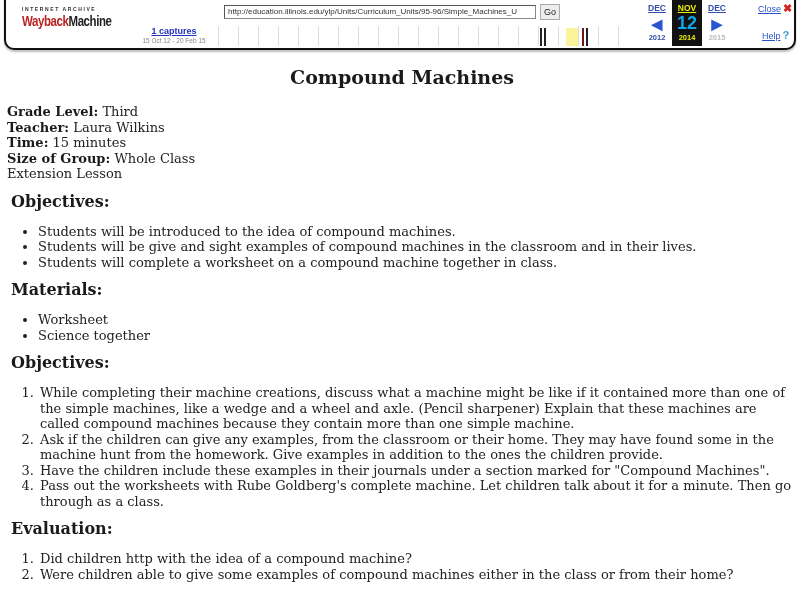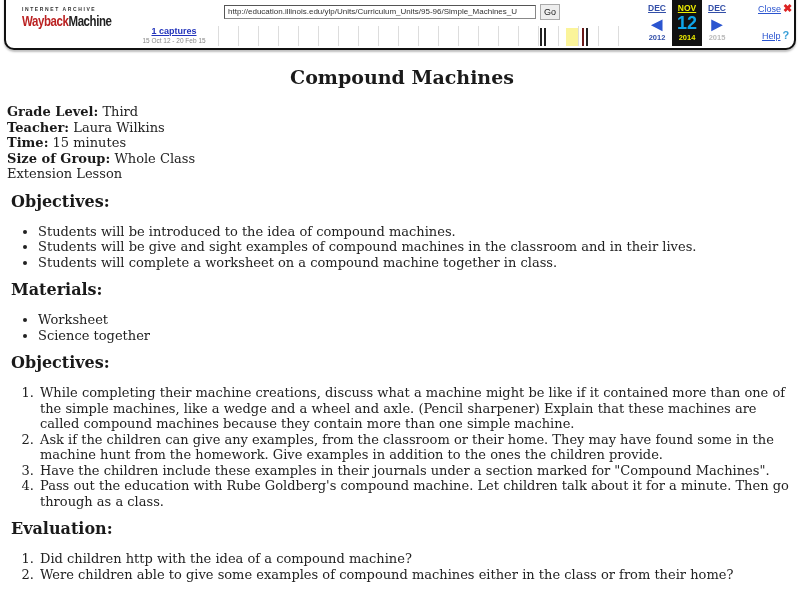--- a/index.html
+++ b/index.html
@@ -180,21 +180,21 @@
   <ul>
     <li>Worksheet</li>
     <li>Science together</li>
   </ul>
 
   <h2>Objectives:</h2>
   <ol>
     <li>While completing their machine creations, discuss what a machine might be like if it contained more than one of the simple machines, like a wedge and a wheel and axle. (Pencil sharpener) Explain that these machines are called compound machines because they contain more than one simple machine.</li>
     <li>Ask if the children can give any examples, from the classroom or their home. They may have found some in the machine hunt from the homework. Give examples in addition to the ones the children provide.</li>
     <li>Have the children include these examples in their journals under a section marked for "Compound Machines".</li>
-    <li>Pass out the education with Rube Goldberg's compound machine. Let children talk about it for a minute. Then go through as a class.</li>
+    <li>Pass out the worksheets with Rube Goldberg's complete machine. Let children talk about it for a minute. Then go through as a class.</li>
   </ol>
 
   <h2>Evaluation:</h2>
   <ol>
     <li>Did children http with the idea of a compound machine?</li>
     <li>Were children able to give some examples of compound machines either in the class or from their home?</li>
   </ol>
 </div>
 
 </body></html>

